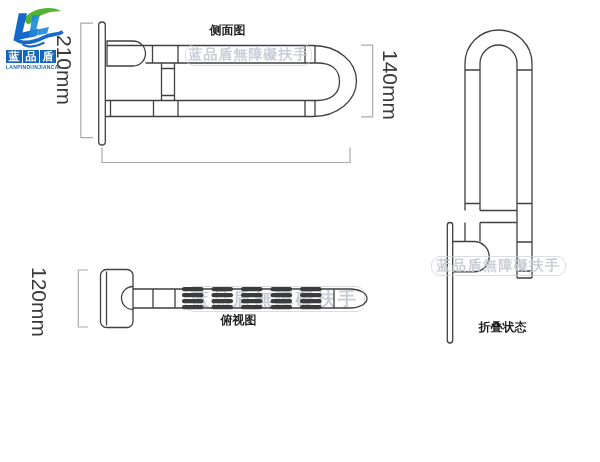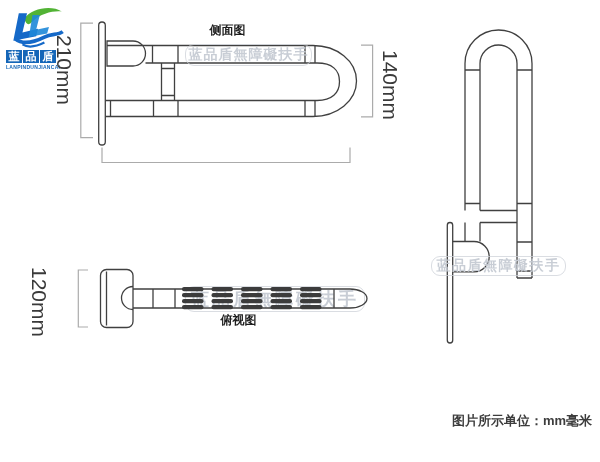--- a/index.html
+++ b/index.html
@@ -155,20 +155,20 @@
       <span class="logo-block">盾</span>
     </div>
     <div class="logo-sub">LANPINDUNJIANCAI</div>
   </div>
 
   <div class="wm wm-side">蓝品盾無障礙扶手</div>
   <div class="wm wm-folded">蓝品盾無障礙扶手</div>
 
   <div class="view-title t-side">侧面图</div>
   <div class="view-title t-top">俯视图</div>
+  <div class="view-title t-folded">折叠状态</div>
 
   <div class="dim dim-rot d210">210mm</div>
   <div class="dim dim-rot d140">140mm</div>
   <div class="dim dim-rot d120">120mm</div>
 
-  <div class="units">图片所示单位：mm毫米</div>
 
 </div>
 
 </body></html>

